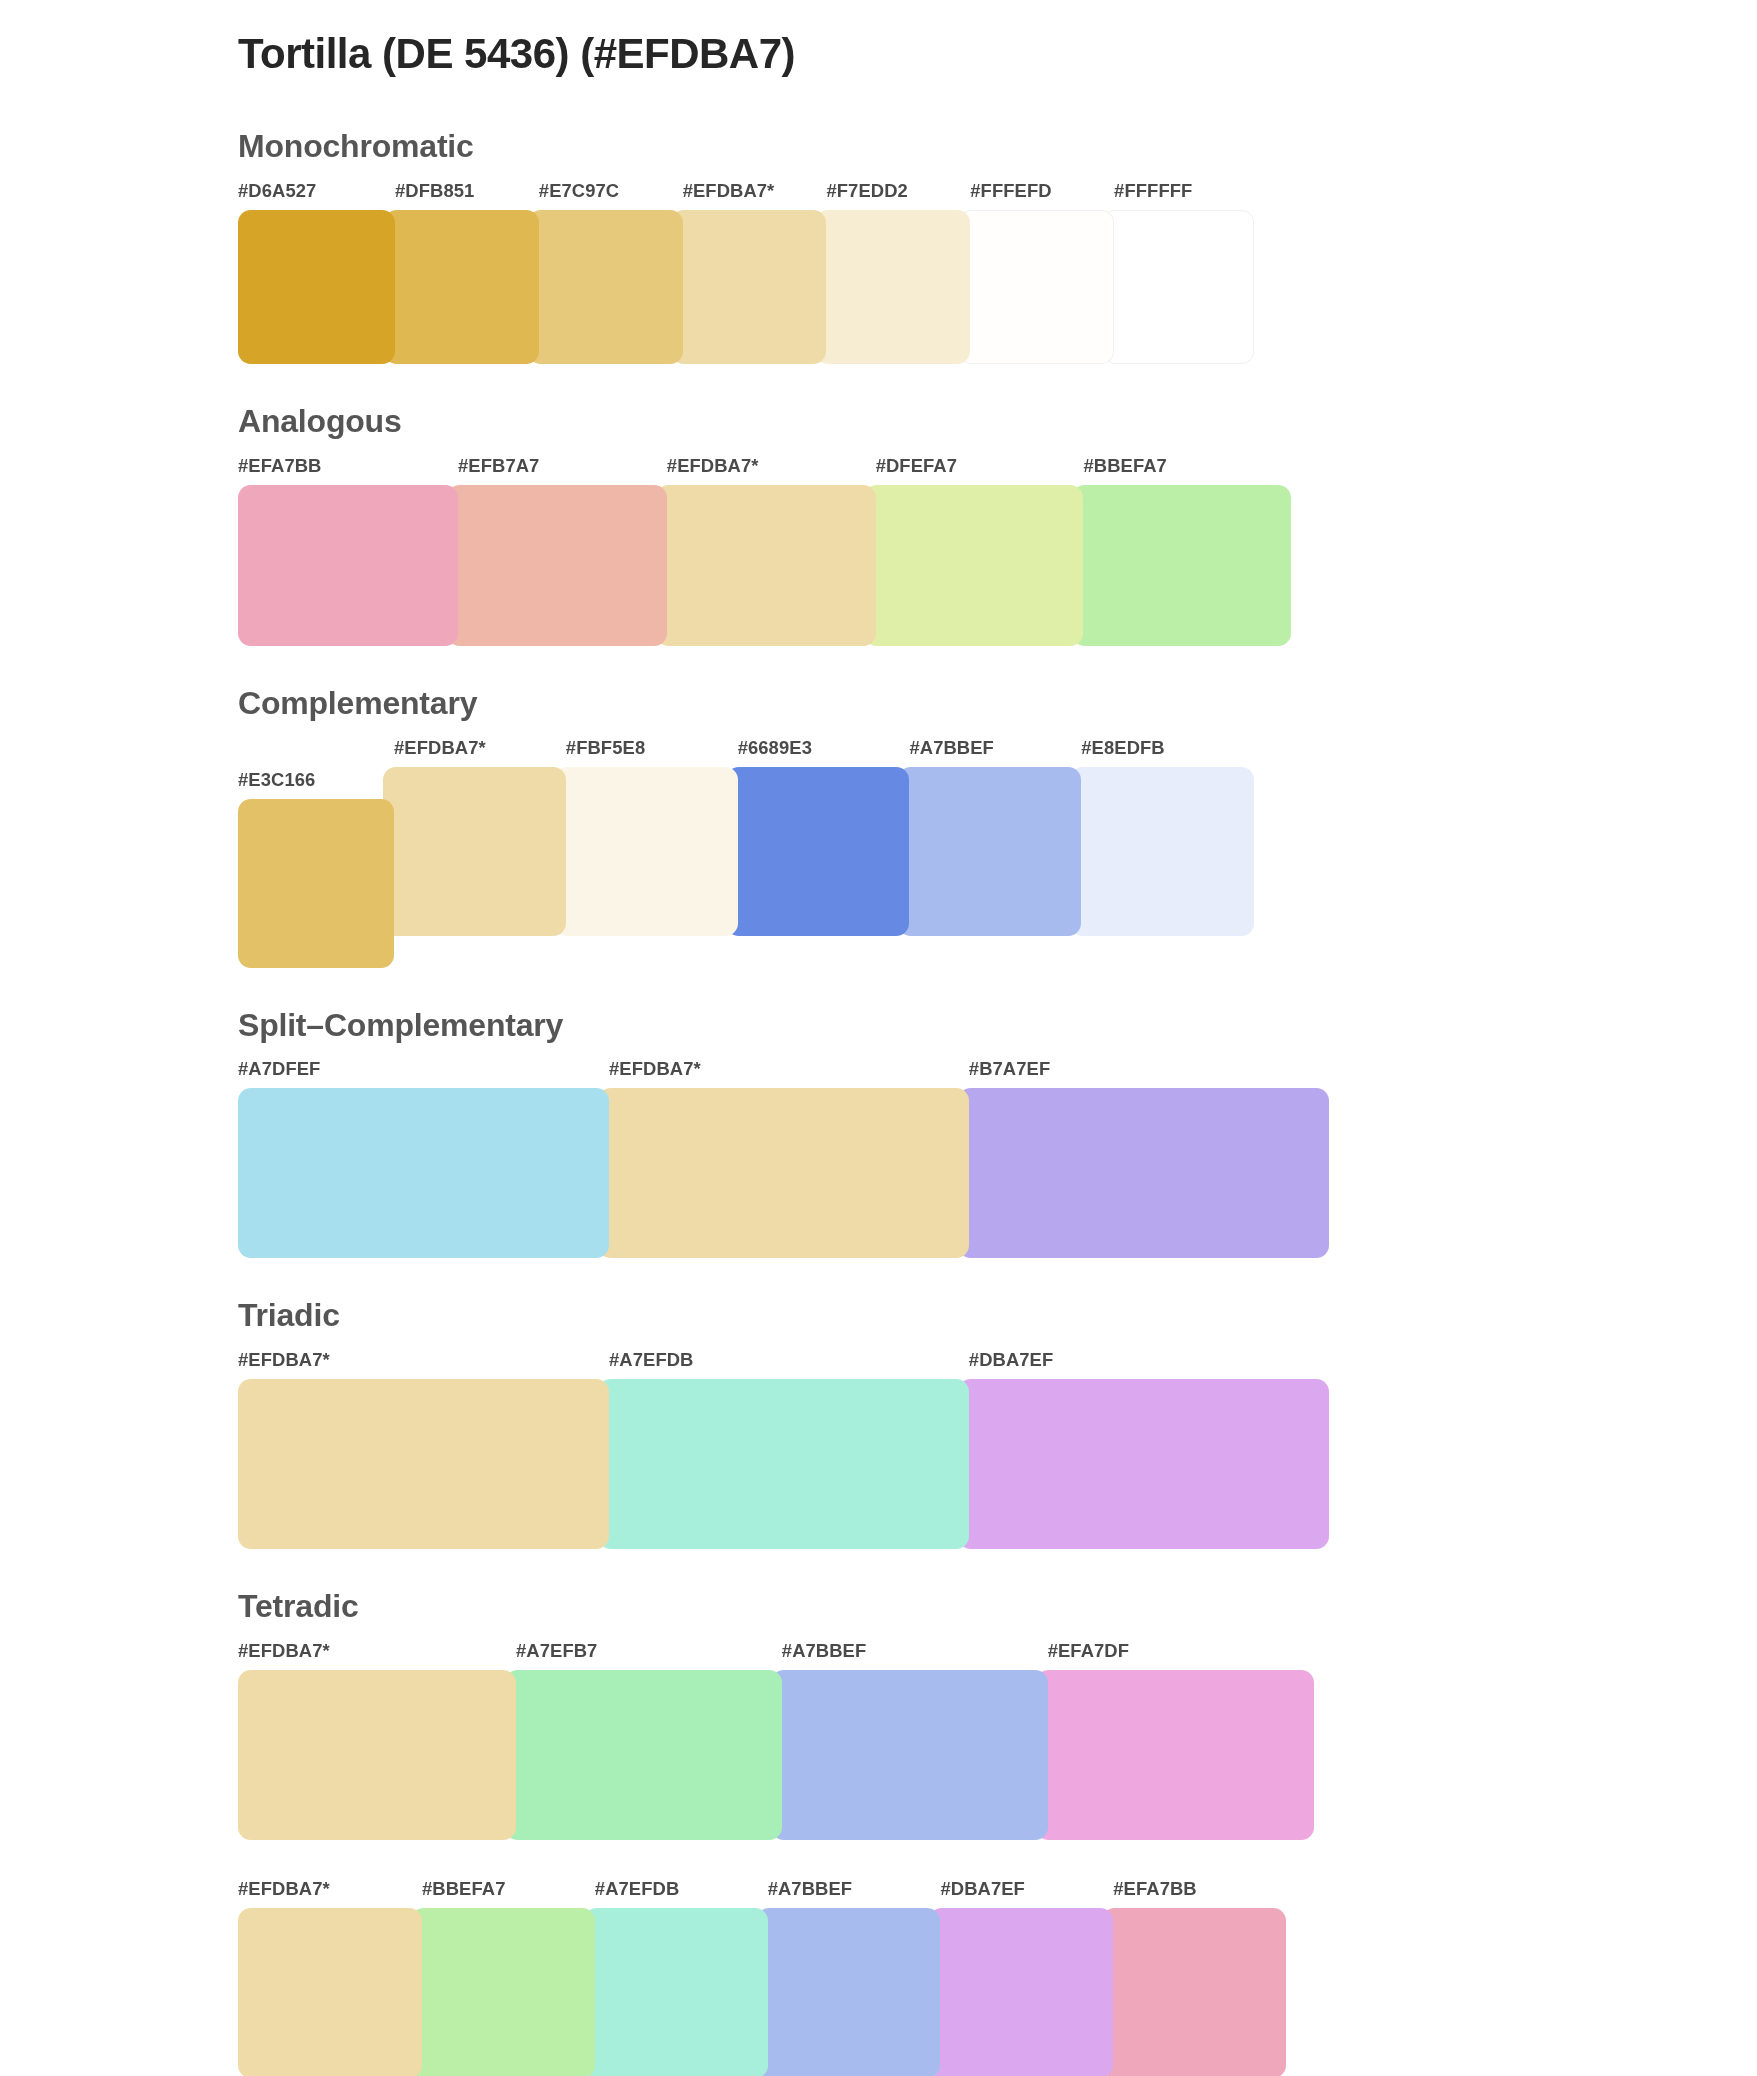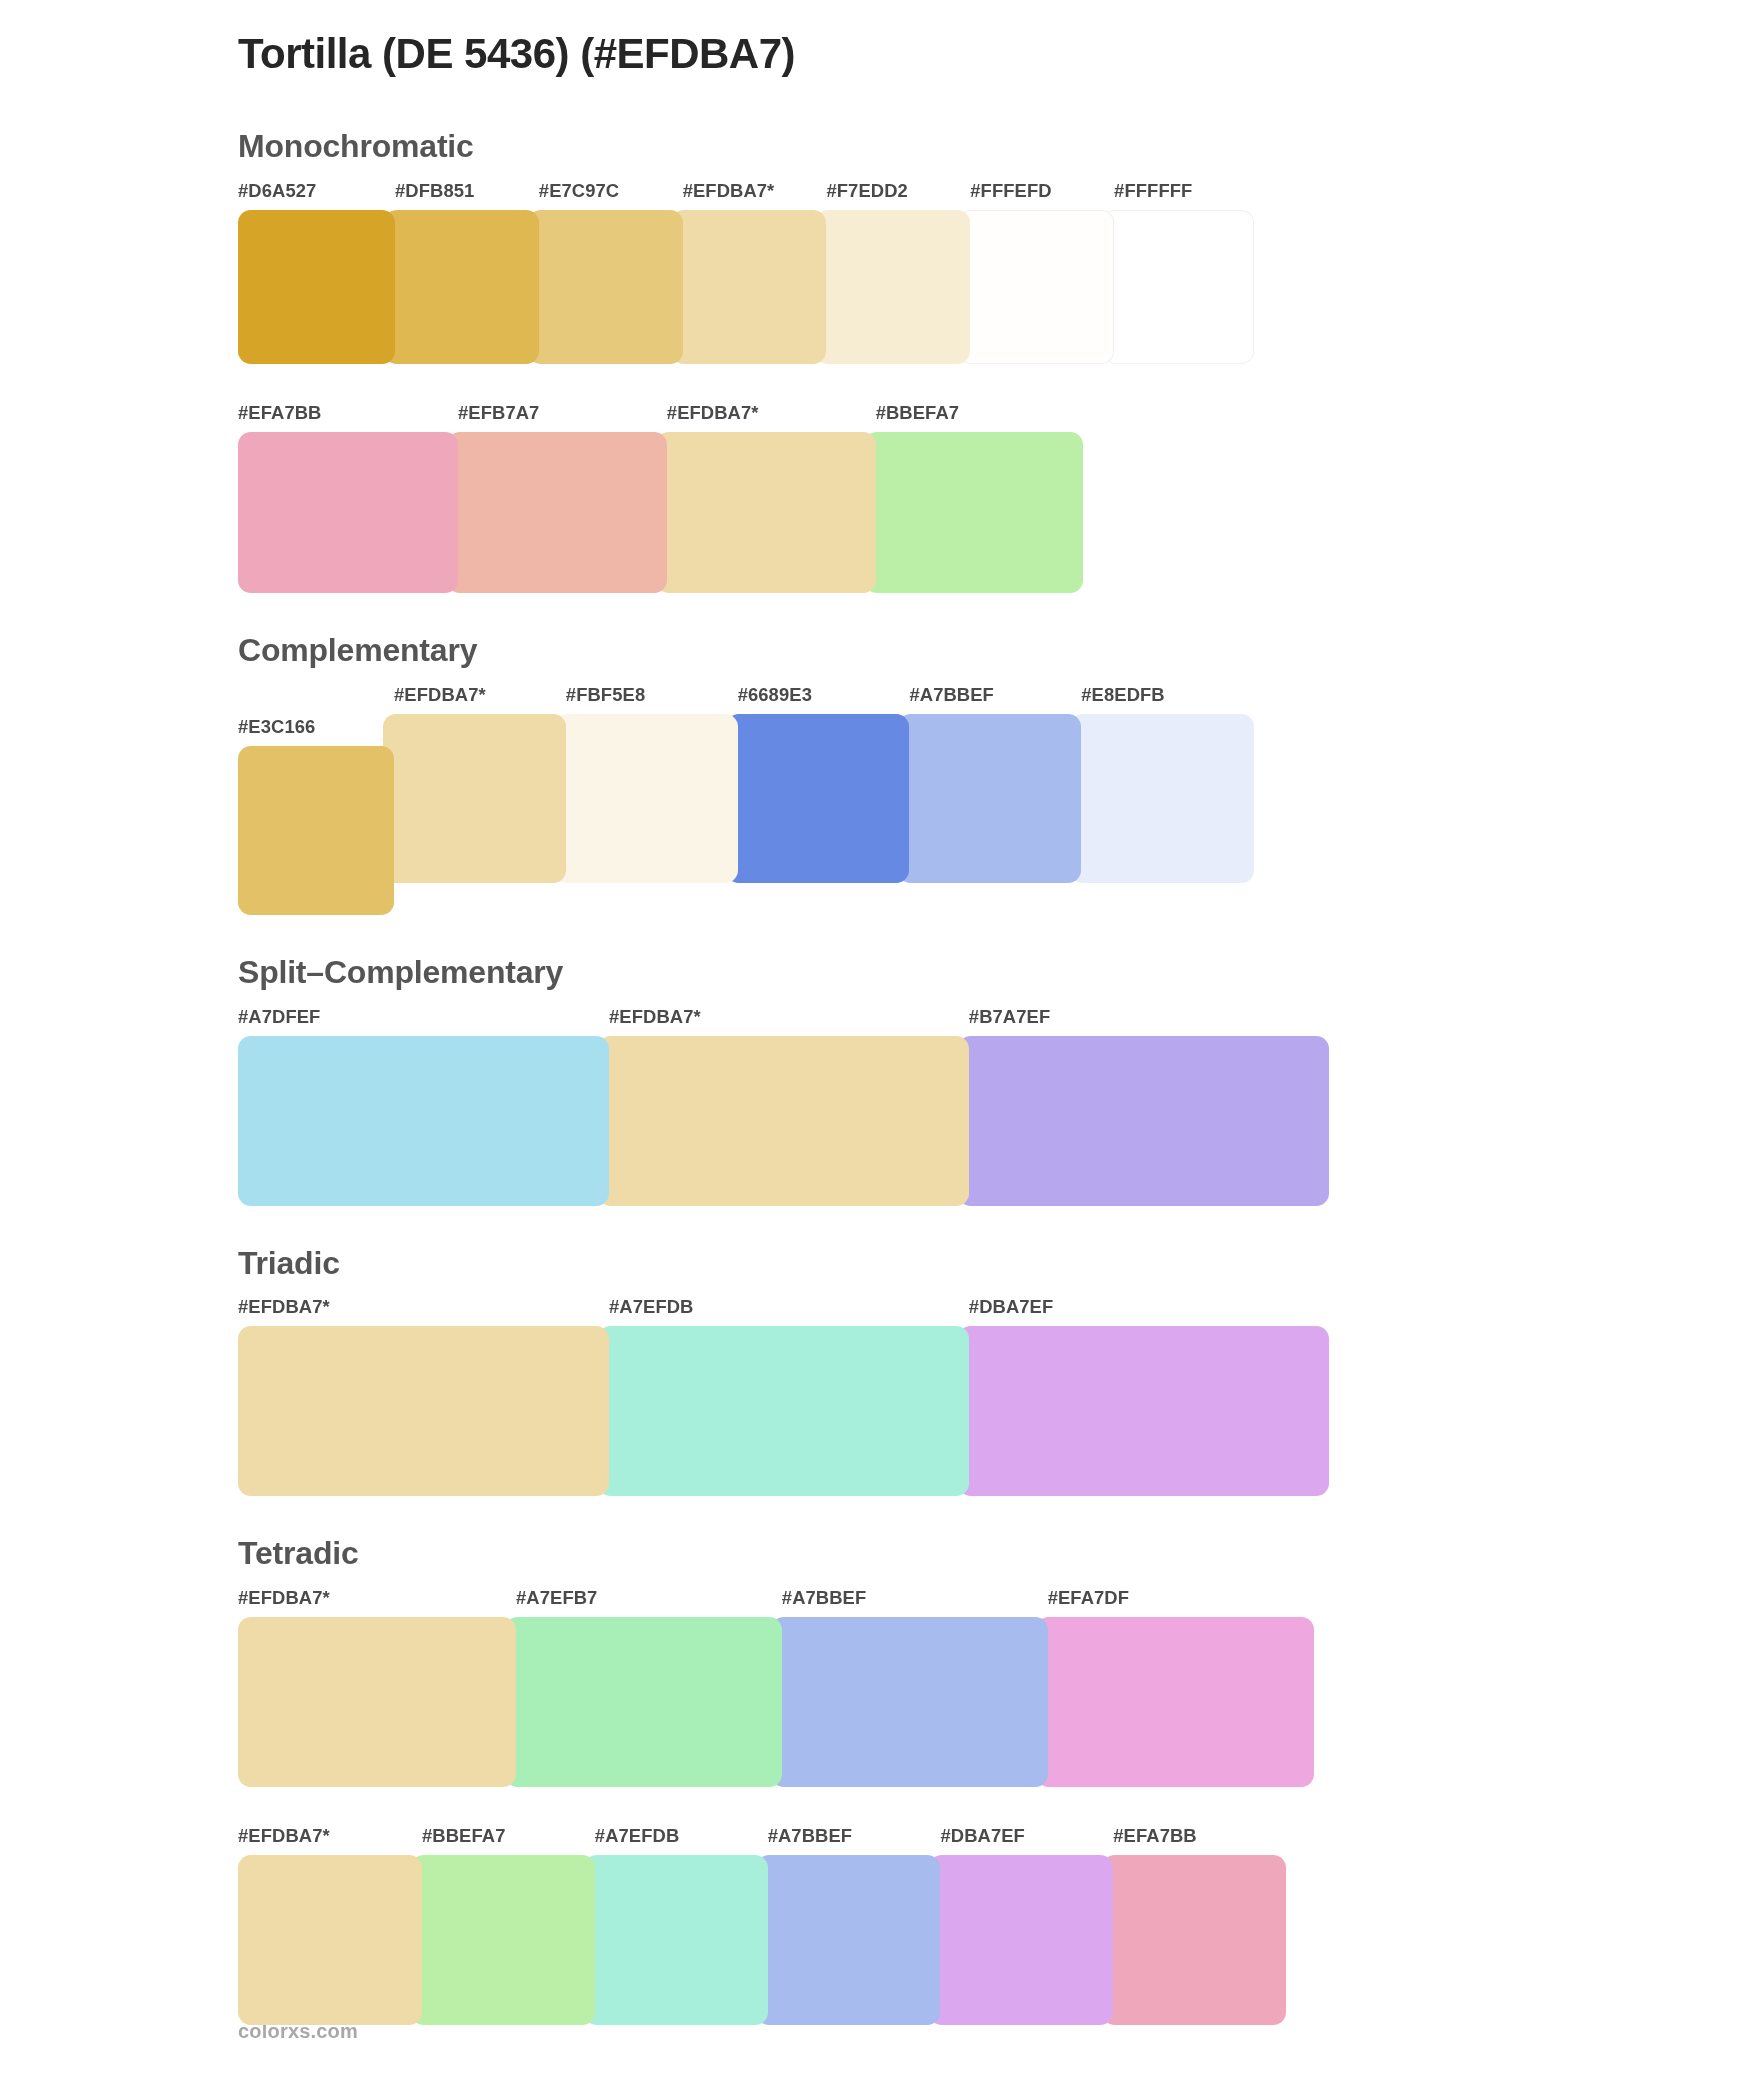--- a/index.html
+++ b/index.html
@@ -157,32 +157,37 @@
             <span class="swatch-label" style="padding-left: 11.2px;">#FFFEFD</span>
             <span class="swatch-chip" style="background: rgb(255, 254, 253); height: 154px; box-shadow: rgb(237, 237, 237) 0px 0px 0px 0.8px inset;"></span>
           </div>
           <div class="swatch" style="width: 151px; margin-left: -11.2px;">
             <span class="swatch-label" style="padding-left: 11.2px;">#FFFFFF</span>
             <span class="swatch-chip" style="background: rgb(255, 255, 255); height: 154px; box-shadow: rgb(237, 237, 237) 0px 0px 0px 0.8px inset;"></span>
           </div>
         </div>
       </div>
       <div class="section">
+        <div class="section-title">Analogous</div>
         <div class="swatch-row" style="width: 1099px;">
           <div class="swatch" style="width: 220px;">
             <span class="swatch-label">#EFA7BB</span>
             <span class="swatch-chip" style="background: rgb(239, 167, 187); height: 161px;"></span>
           </div>
           <div class="swatch" style="width: 220px; margin-left: -11.2px;">
             <span class="swatch-label" style="padding-left: 11.2px;">#EFB7A7</span>
             <span class="swatch-chip" style="background: rgb(239, 183, 167); height: 161px;"></span>
           </div>
           <div class="swatch" style="width: 220px; margin-left: -11.2px;">
             <span class="swatch-label" style="padding-left: 11.2px;">#EFDBA7*</span>
             <span class="swatch-chip" style="background: rgb(239, 219, 167); height: 161px;"></span>
+          </div>
+          <div class="swatch" style="width: 219px; margin-left: -11.2px;">
+            <span class="swatch-label" style="padding-left: 11.2px;">#DFEFA7</span>
+            <span class="swatch-chip" style="background: rgb(223, 239, 167); height: 161px;"></span>
           </div>
           <div class="swatch" style="width: 219px; margin-left: -11.2px;">
             <span class="swatch-label" style="padding-left: 11.2px;">#BBEFA7</span>
             <span class="swatch-chip" style="background: rgb(187, 239, 167); height: 161px;"></span>
           </div>
         </div>
       </div>
       <div class="section">
         <div class="section-title">Complementary</div>
         <div class="swatch-row" style="width: 1099px;">

